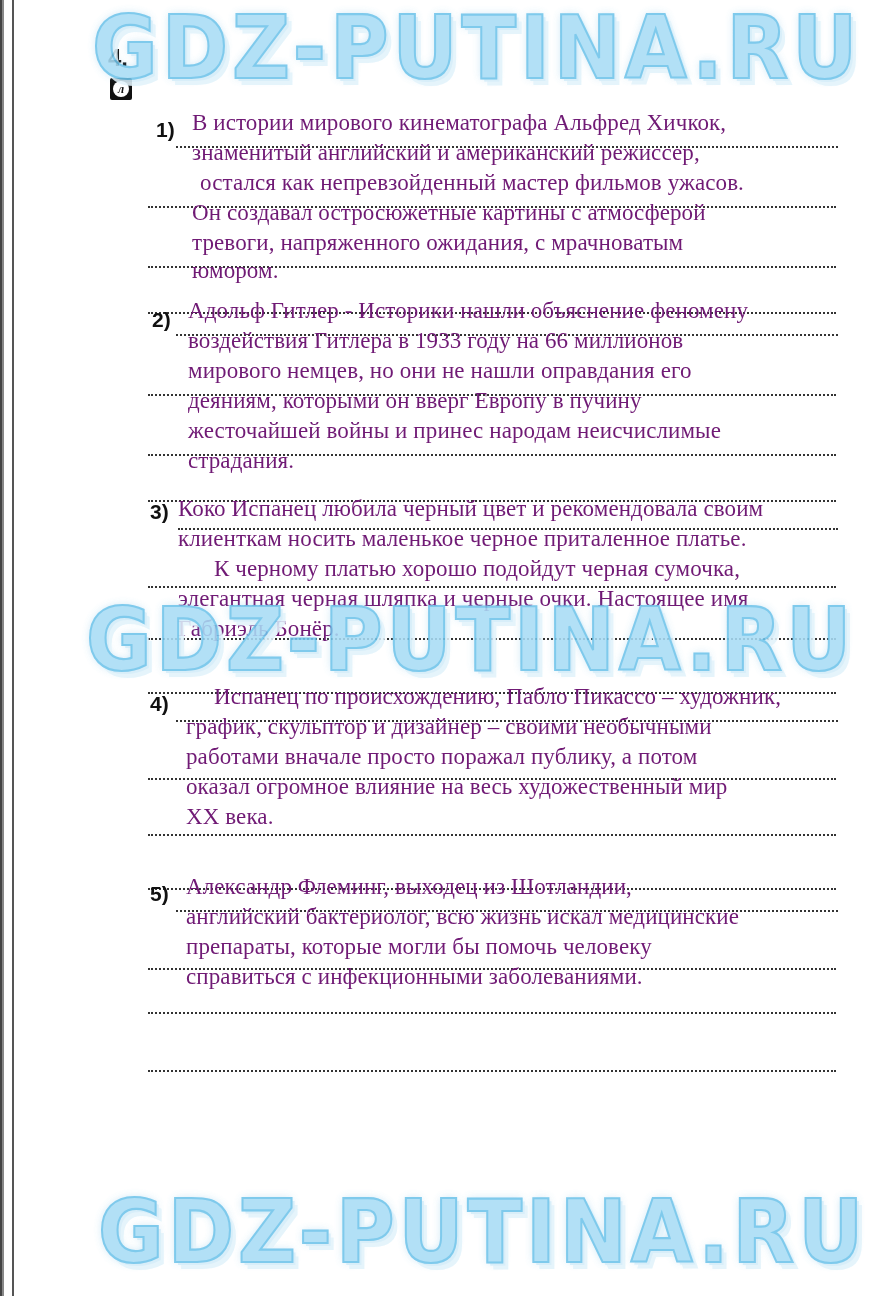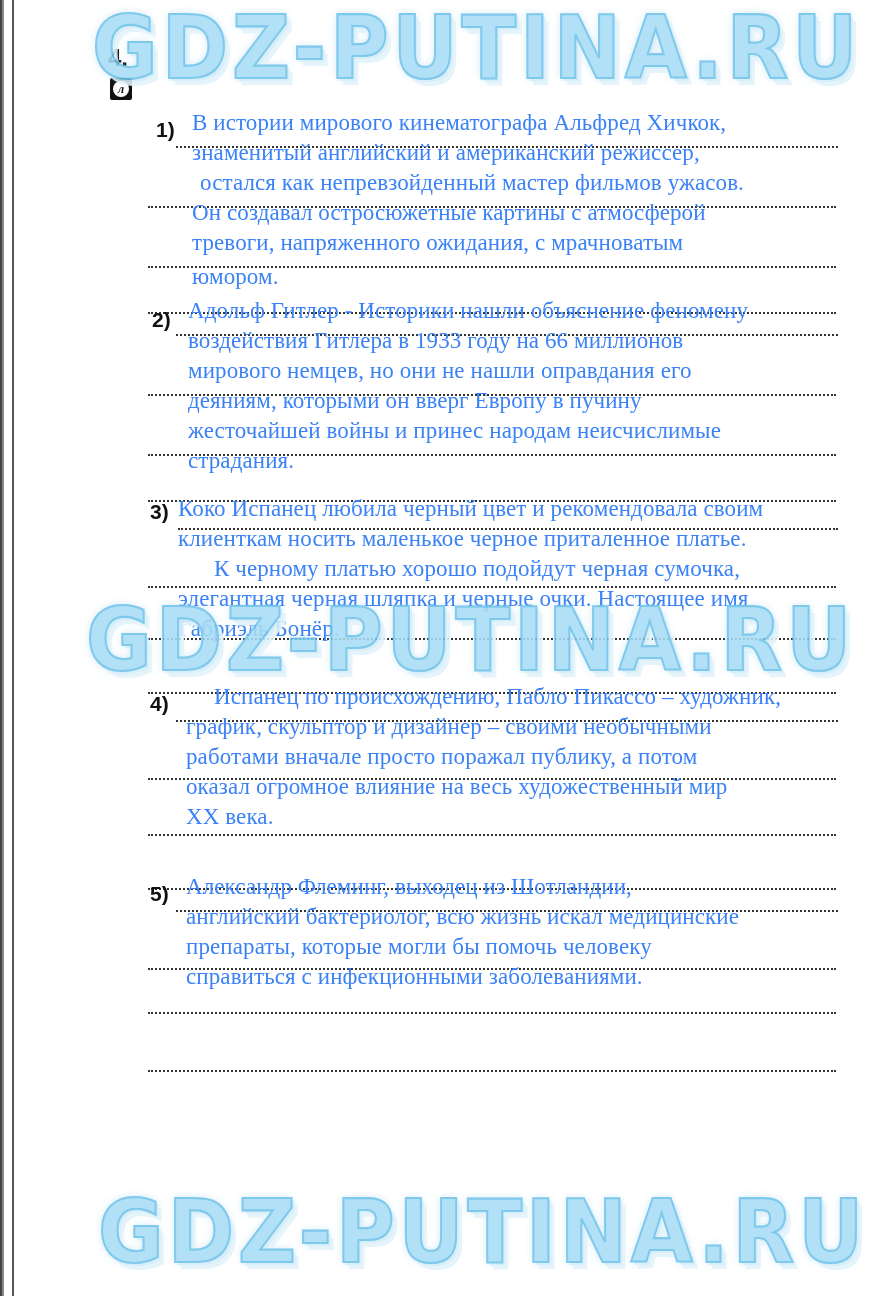--- a/index.html
+++ b/index.html
@@ -38,21 +38,21 @@
     .task-q .l1 { display: block; word-spacing: 6px; }
     .answer { position: absolute; left: 148px; width: 692px; }
     .answer .num {
       position: absolute; left: 4px; font-family: "Liberation Sans", sans-serif; font-weight: bold;
       font-size: 21px; color: #111;
     }
     .line {
       position: absolute; left: 0; width: 688px; height: 30px; border-bottom: 2px dotted #333;
     }
     .text {
-      position: absolute; font-size: 23px; line-height: 30.5px; color: #3b82f6; white-space: nowrap;
+      position: absolute; font-size: 23px; line-height: 30.5px; color: #701a75; white-space: nowrap;
       letter-spacing: 0.1px;
     }
     .watermark {
       position: absolute; font-family: "DejaVu Sans", sans-serif; font-weight: bold; font-size: 80px;
       letter-spacing: 4px; color: #a8dcf5; -webkit-text-stroke: 2px #6ec3ea;
       text-shadow: 3px 3px 0 #d3ecf9, 6px 6px 0 #e2f3fb, 0 0 8px rgba(120,190,230,0.45);
       opacity: 0.88; pointer-events: none; white-space: nowrap; transform: scaleY(1.08);
     }
   </style>
 </head>
@@ -73,21 +73,21 @@
   <div class="num" style="top:10px;left:8px;">1)</div>
   <div class="line" style="top:8px;left:28px;width:662px;"></div>
   <div class="line" style="top:68px;"></div>
   <div class="line" style="top:128px;"></div>
   <div class="line" style="top:174px;"></div>
   <div class="text" style="left:44px;top:0px;">В истории мирового кинематографа Альфред Хичкок,</div>
   <div class="text" style="left:44px;top:30px;">знаменитый английский и американский режиссер,</div>
   <div class="text" style="left:52px;top:60px;">остался как непревзойденный мастер фильмов ужасов.</div>
   <div class="text" style="left:44px;top:90px;">Он создавал остросюжетные картины с атмосферой</div>
   <div class="text" style="left:44px;top:120px;">тревоги, напряженного ожидания, с мрачноватым</div>
-  <div class="text" style="left:44px;top:154px;">юмором.</div>
+  <div class="text" style="left:44px;top:148px;">юмором.</div>
 </div>
 
 <div class="answer" style="top:296px;">
   <div class="num" style="top:12px;left:4px;">2)</div>
   <div class="line" style="top:8px;left:28px;width:662px;"></div>
   <div class="line" style="top:68px;"></div>
   <div class="line" style="top:128px;"></div>
   <div class="line" style="top:174px;"></div>
   <div class="text" style="left:40px;top:0px;">Адольф Гитлер - Историки нашли объяснение феномену</div>
   <div class="text" style="left:40px;top:30px;">воздействия Гитлера в 1933 году на 66 миллионов</div>

